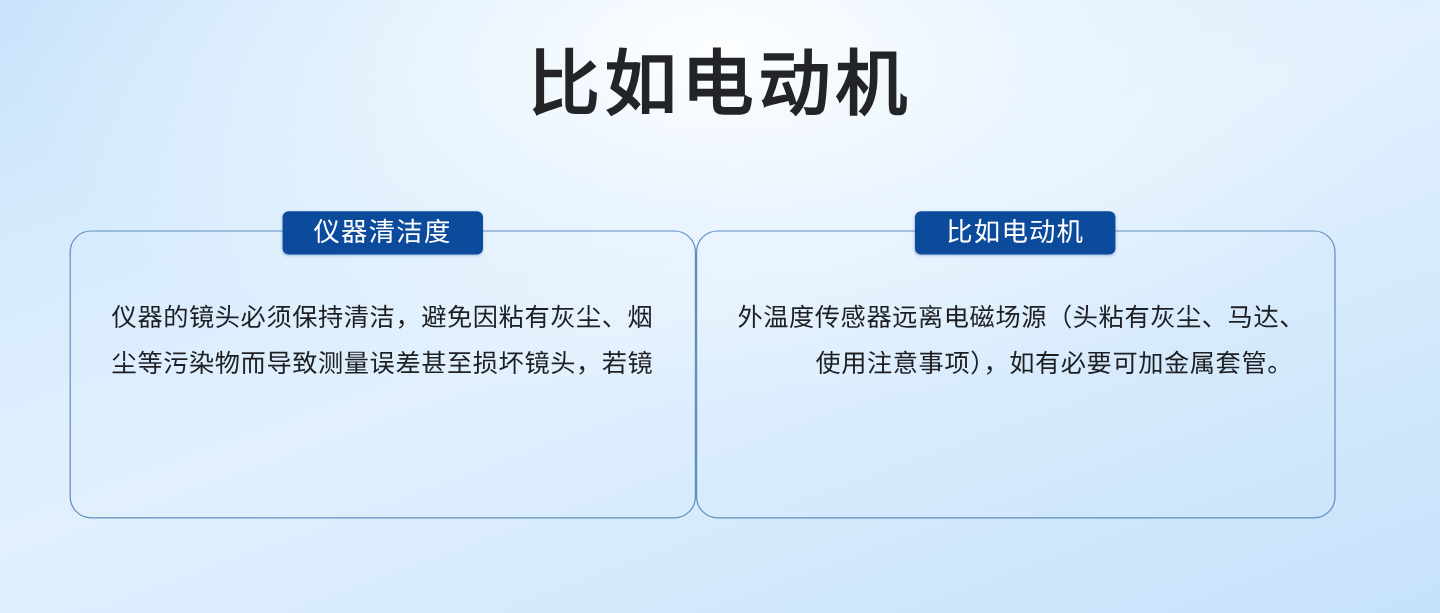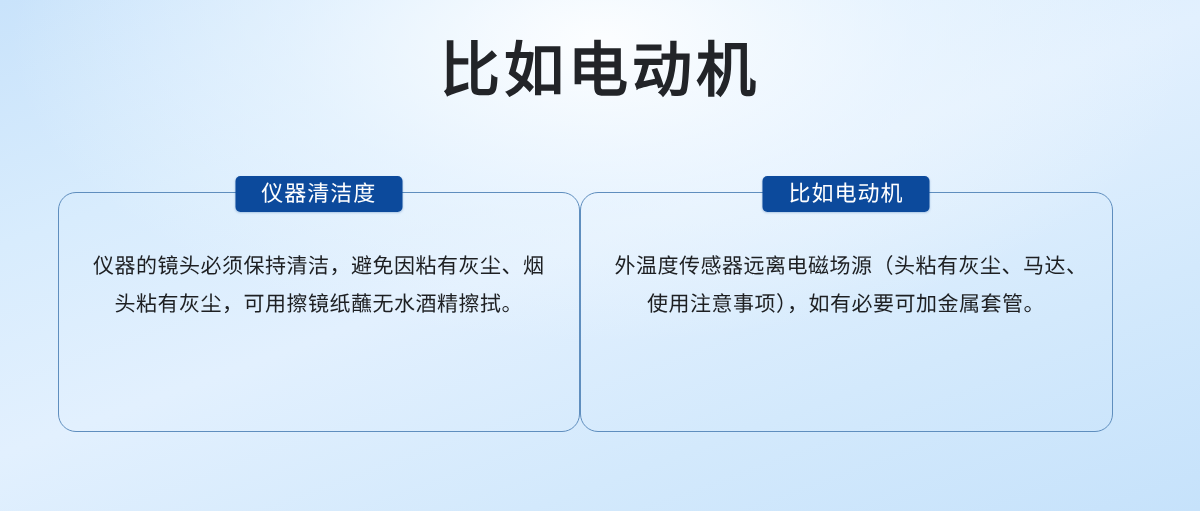--- a/index.html
+++ b/index.html
@@ -86,21 +86,21 @@
     font-weight: 400;
     box-shadow: 0 1px 2px rgba(12,74,156,0.25);
   }
 
   .card-body {
     margin: 0;
     font-size: 21px;
     line-height: 38px;
     color: #1d1f22;
     letter-spacing: 0.5px;
-    text-align: center;
+    text-align: right;
     font-family: "Liberation Sans", "DejaVu Sans", sans-serif;
   }
   .card-body .ln {
     display: block;
     white-space: nowrap;
   }
 </style>
 </head>
 <body>
 
@@ -109,21 +109,21 @@
   <div class="title-wrap">
     <h1 class="page-title">比如电动机</h1>
   </div>
 
   <div class="cards">
 
     <section class="card">
       <div class="card-badge">仪器清洁度</div>
       <p class="card-body">
         <span class="ln">仪器的镜头必须保持清洁，避免因粘有灰尘、烟</span>
-        <span class="ln">头粘有灰尘，可用擦镜纸蘸无水酒精擦拭。</span>
+        <span class="ln">尘等污染物而导致测量误差甚至损坏镜头，若镜</span>
       </p>
     </section>
 
     <section class="card">
       <div class="card-badge">比如电动机</div>
       <p class="card-body">
         <span class="ln">外温度传感器远离电磁场源（头粘有灰尘、马达、</span>
         <span class="ln">使用注意事项），如有必要可加金属套管。</span>
       </p>
     </section>

